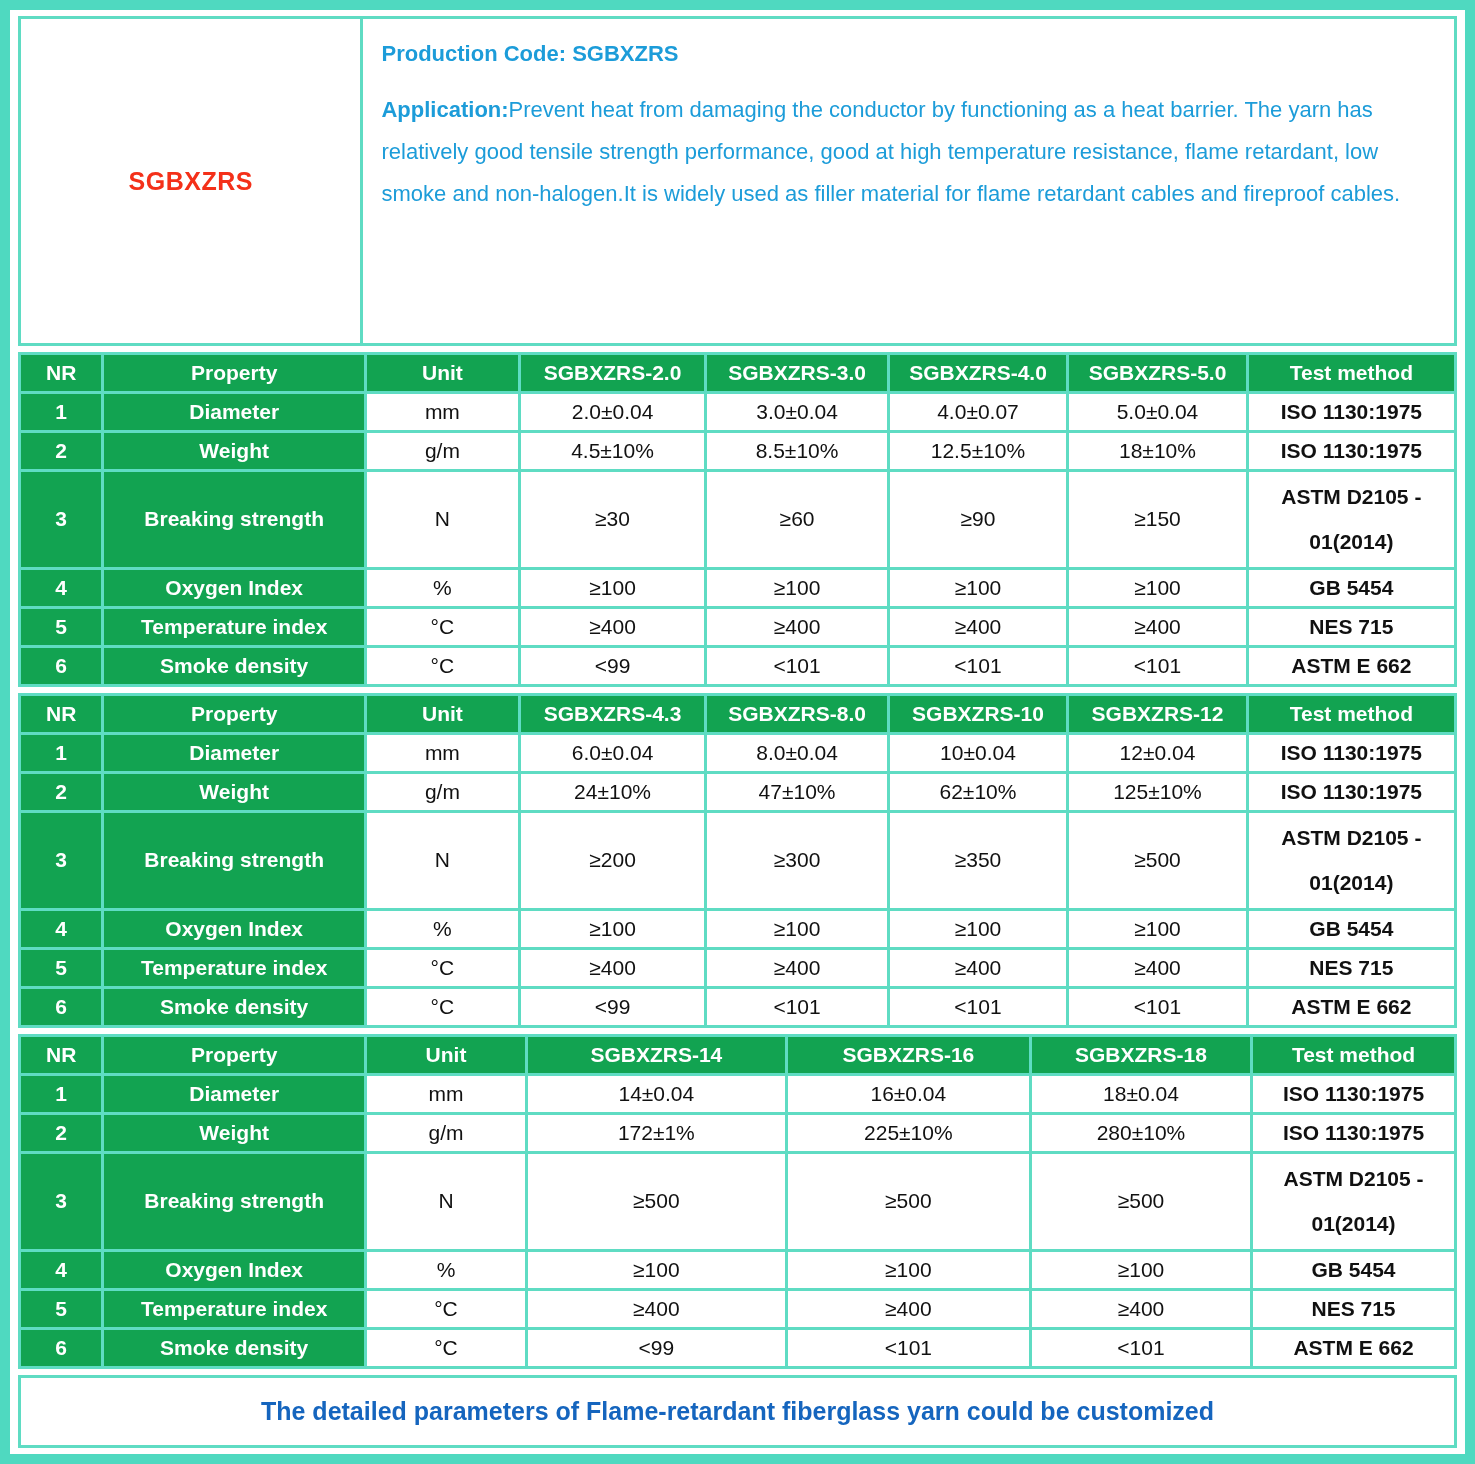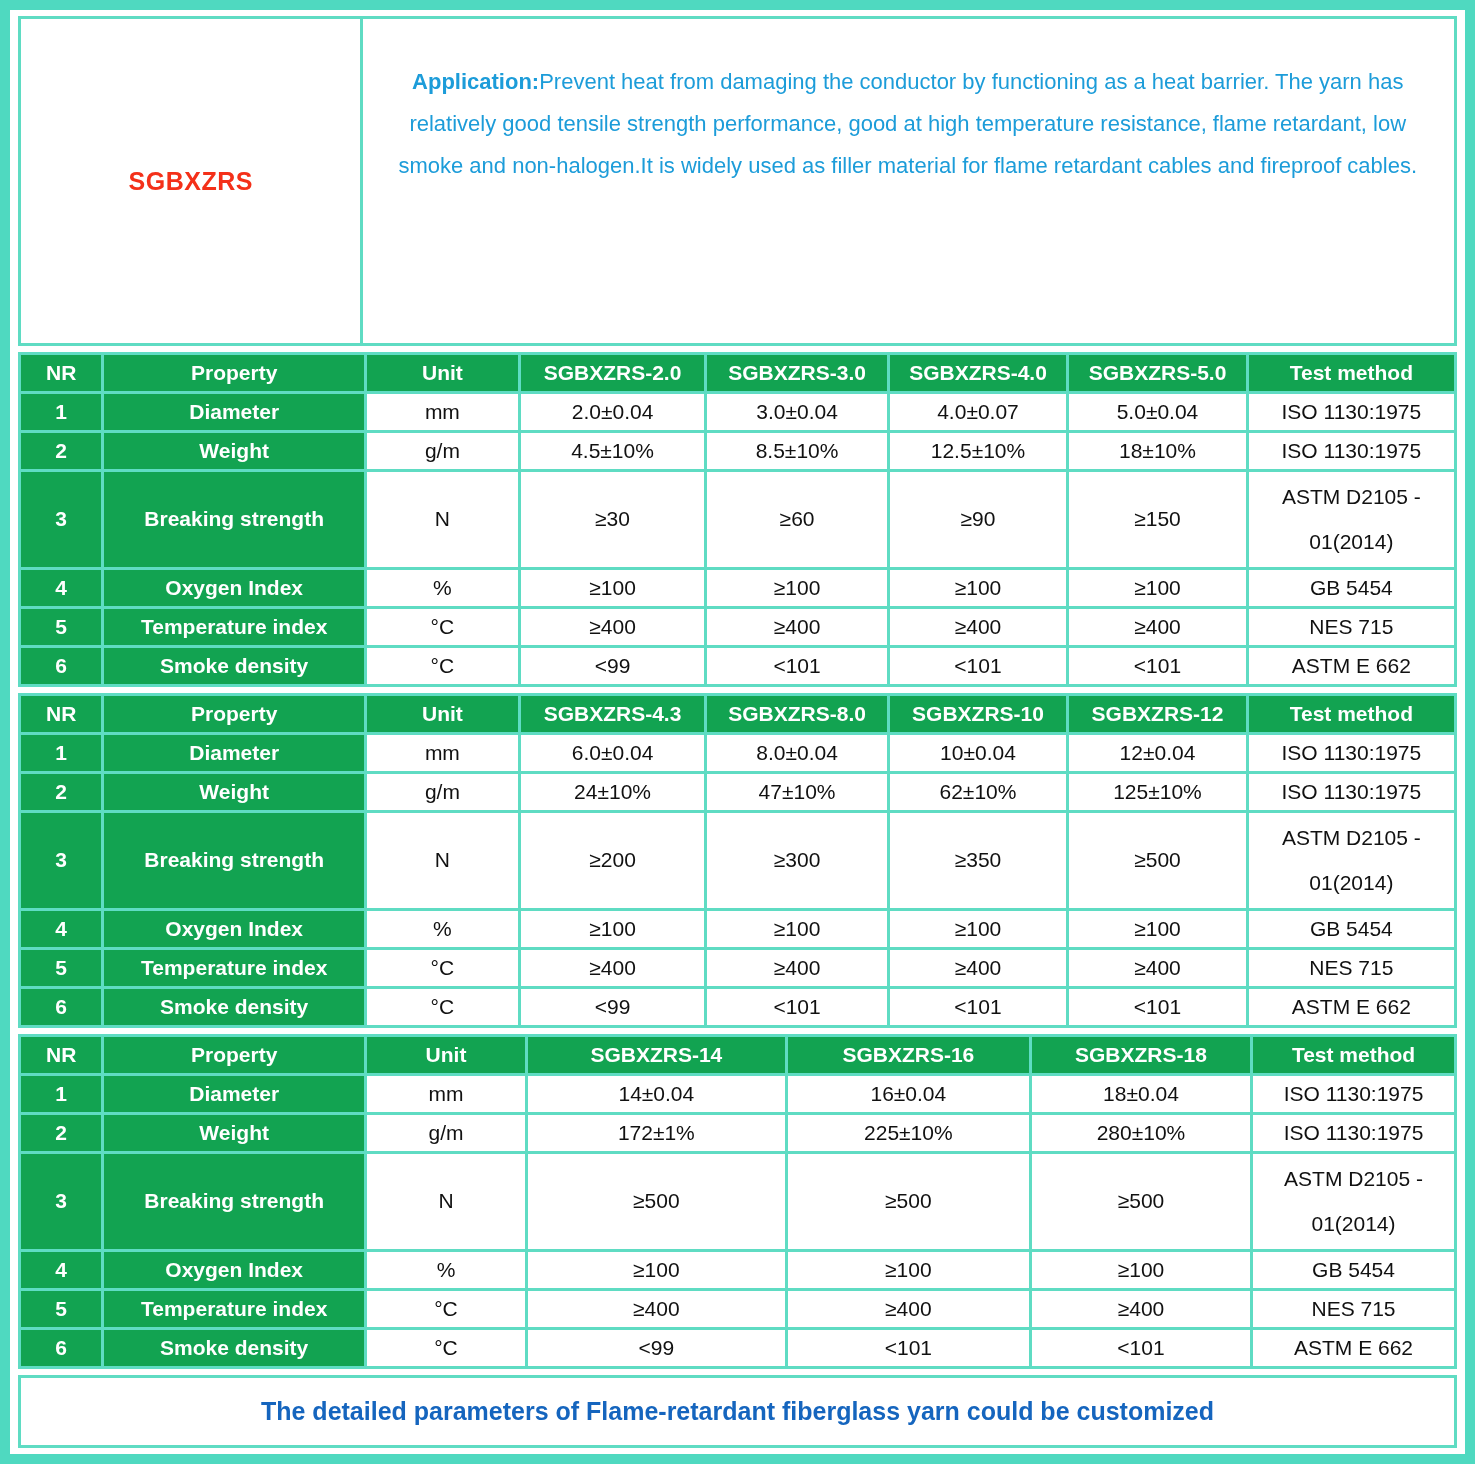--- a/index.html
+++ b/index.html
@@ -51,21 +51,21 @@
   .info-right{
     flex:1;
     padding:14px 20px 8px 18px;
     color:var(--light-blue);
     font-size:22px;
   }
   .info-line{
     margin:0;
     line-height:42px;
   }
-  .info-line.app{ margin-top:28px;text-align:center; }
+  .info-line.app{ margin-top:14px; }
   .info-line b{ font-weight:bold; }
   
   .table-wrap{ flex:0 0 auto; }
   table{
     border-collapse:collapse;
     width:100%;
     table-layout:fixed;
     background:#ffffff;
   }
   th,td{
@@ -82,21 +82,21 @@
     background:var(--green);
     color:#ffffff;
     font-weight:bold;
   }
   td.green{
     background:var(--green);
     color:#ffffff;
     font-weight:bold;
   }
   tr.tall td{ height:98px; line-height:2.1; }
-  td:last-child{ padding:0 26px; }
+  td:last-child{ padding:0 26px;font-weight:bold; }
   
   .footer{
     border:3px solid var(--grid-aqua);
     flex:1 1 auto;
     min-height:44px;
     display:flex;
     align-items:center;
     justify-content:center;
     color:var(--dark-blue);
     font-weight:bold;
@@ -106,20 +106,21 @@
 </head>
 <body>
 
 <div class="page">
 
   <div class="info">
     <div class="info-left">
       <span class="product-code">SGBXZRS</span>
     </div>
     <div class="info-right">
+      <p class="info-line"><b>Production Code: SGBXZRS</b><span></span></p>
       <p class="info-line app"><b>Application:</b><span>Prevent heat from damaging the conductor by functioning as a heat barrier. The yarn has relatively good tensile strength performance, good at high temperature resistance, flame retardant, low smoke and non-halogen.It is widely used as filler material for flame retardant cables and fireproof cables.</span></p>
     </div>
   </div>
 
   <div class="table-wrap">
       <table>
         <colgroup>
           <col style="width: 5.8%;">
           <col style="width: 18.3%;">
           <col style="width: 10.7%;">

